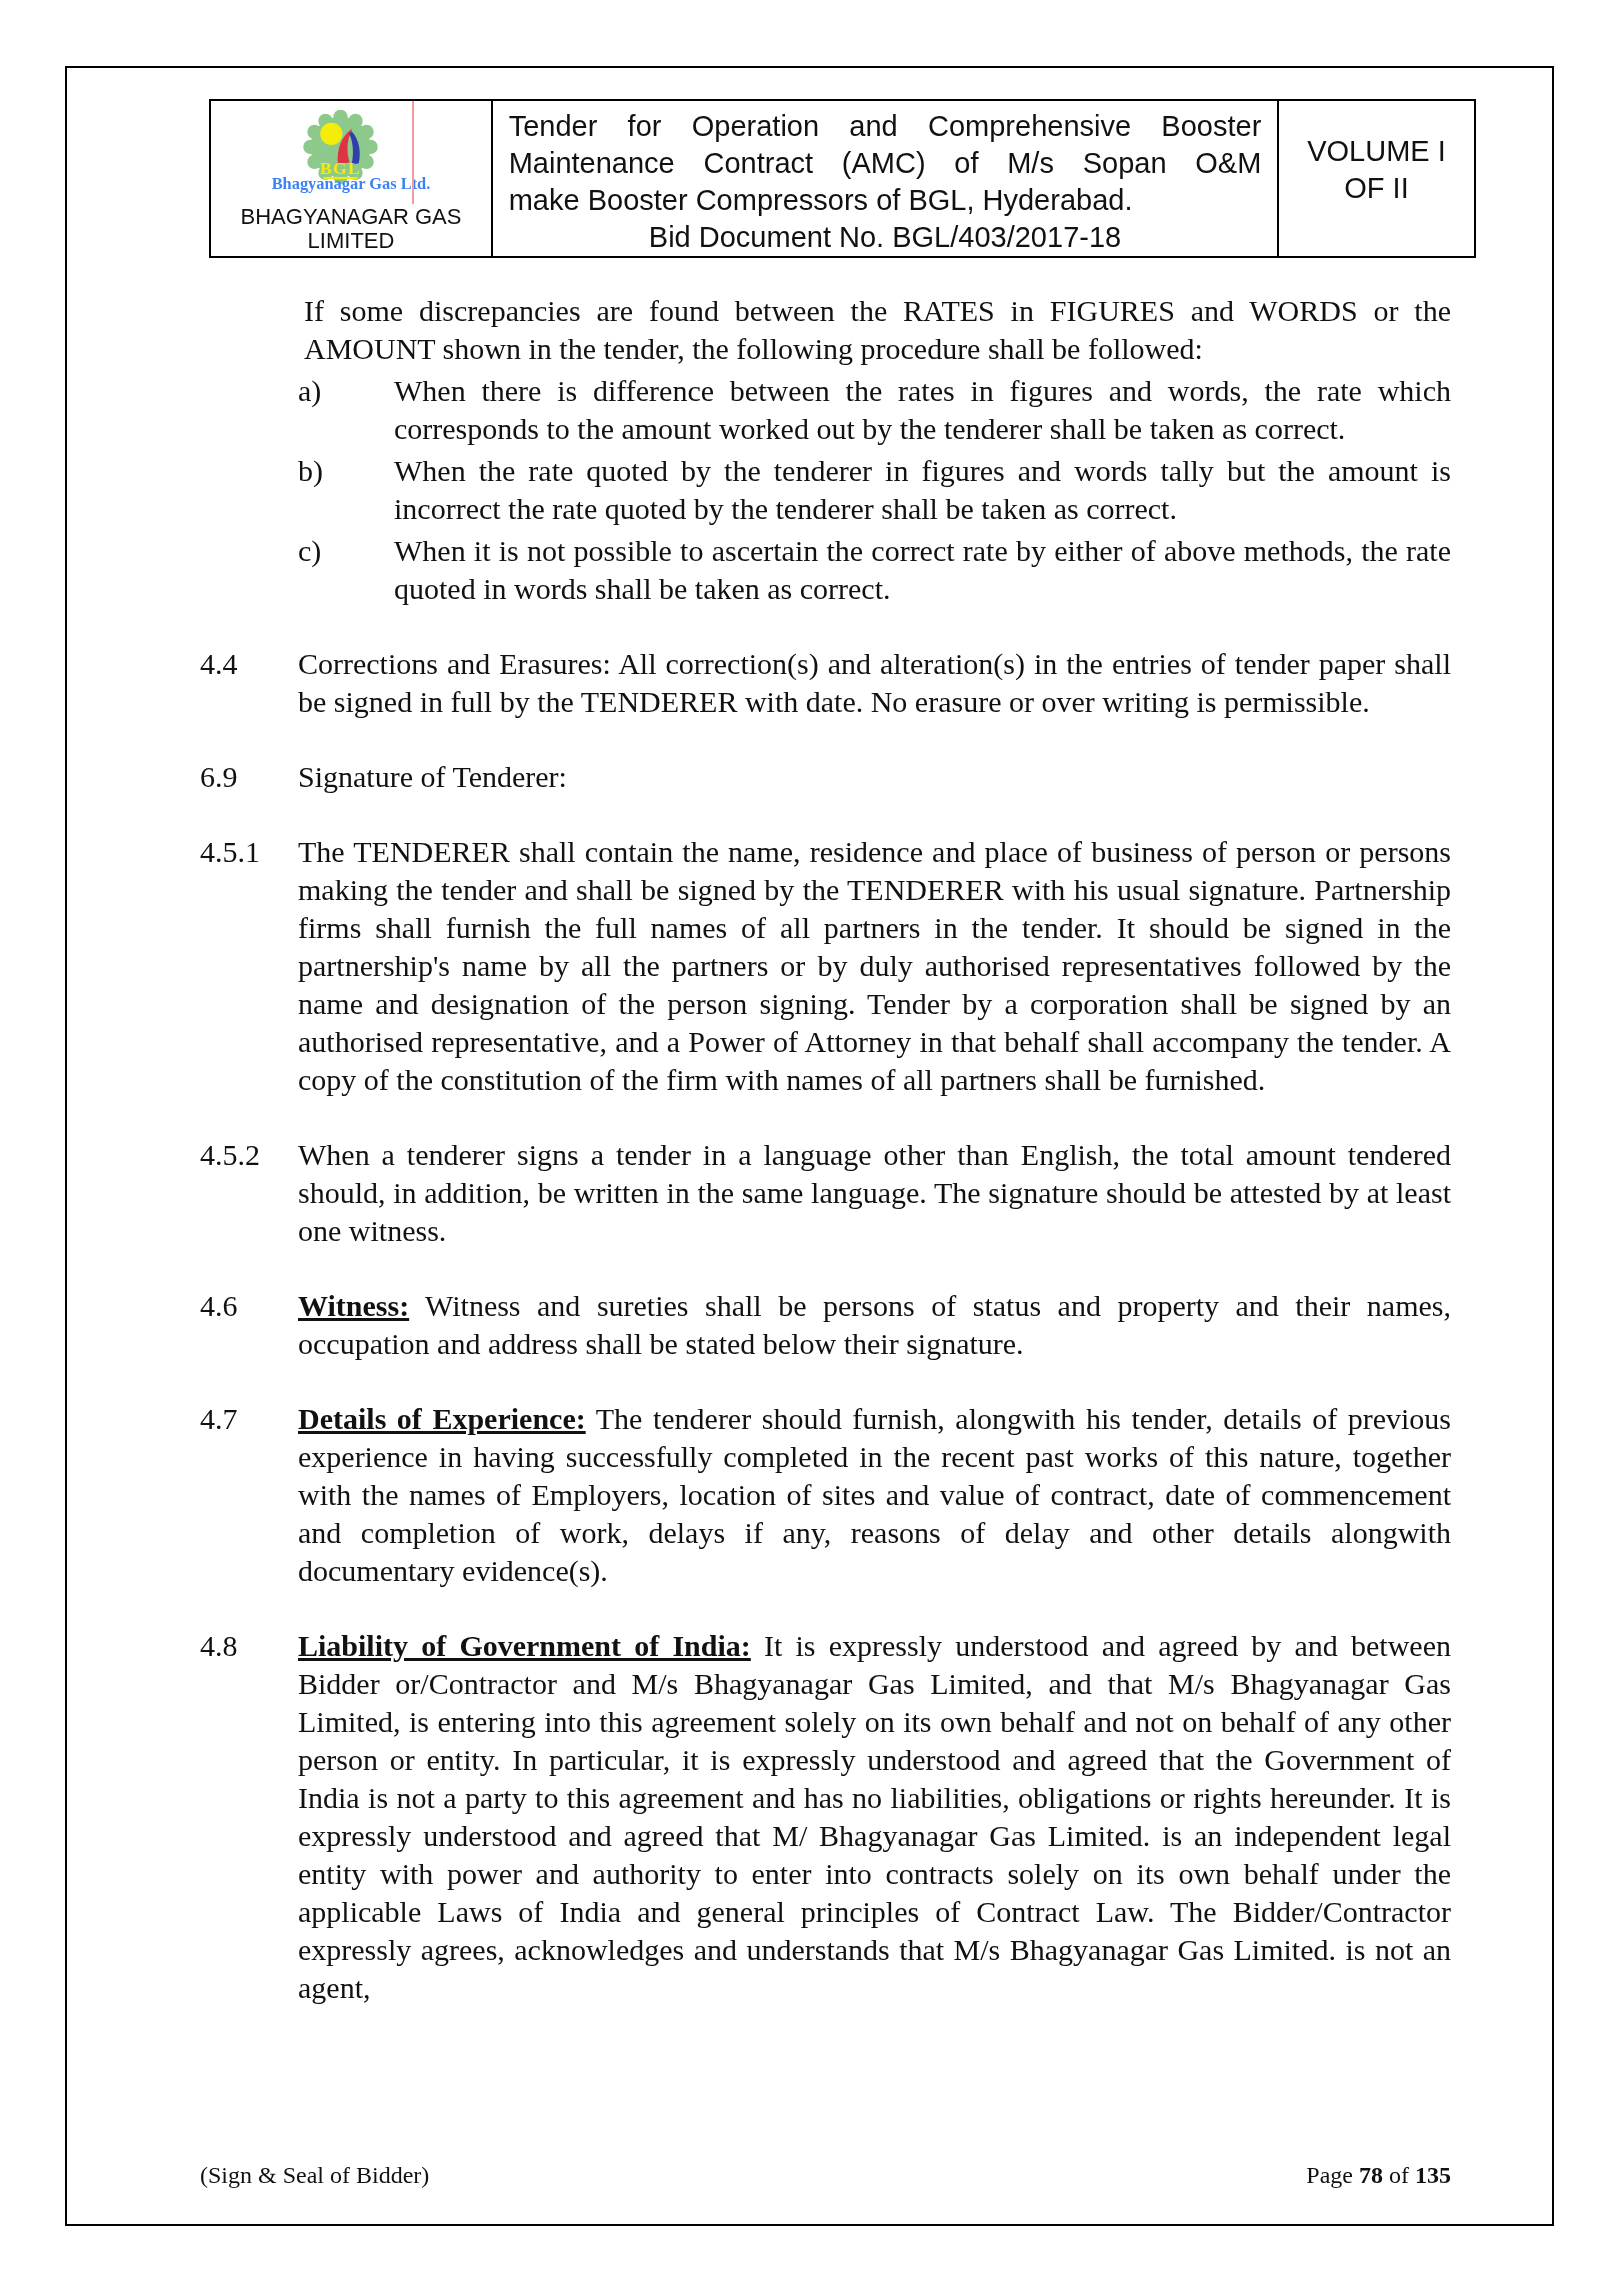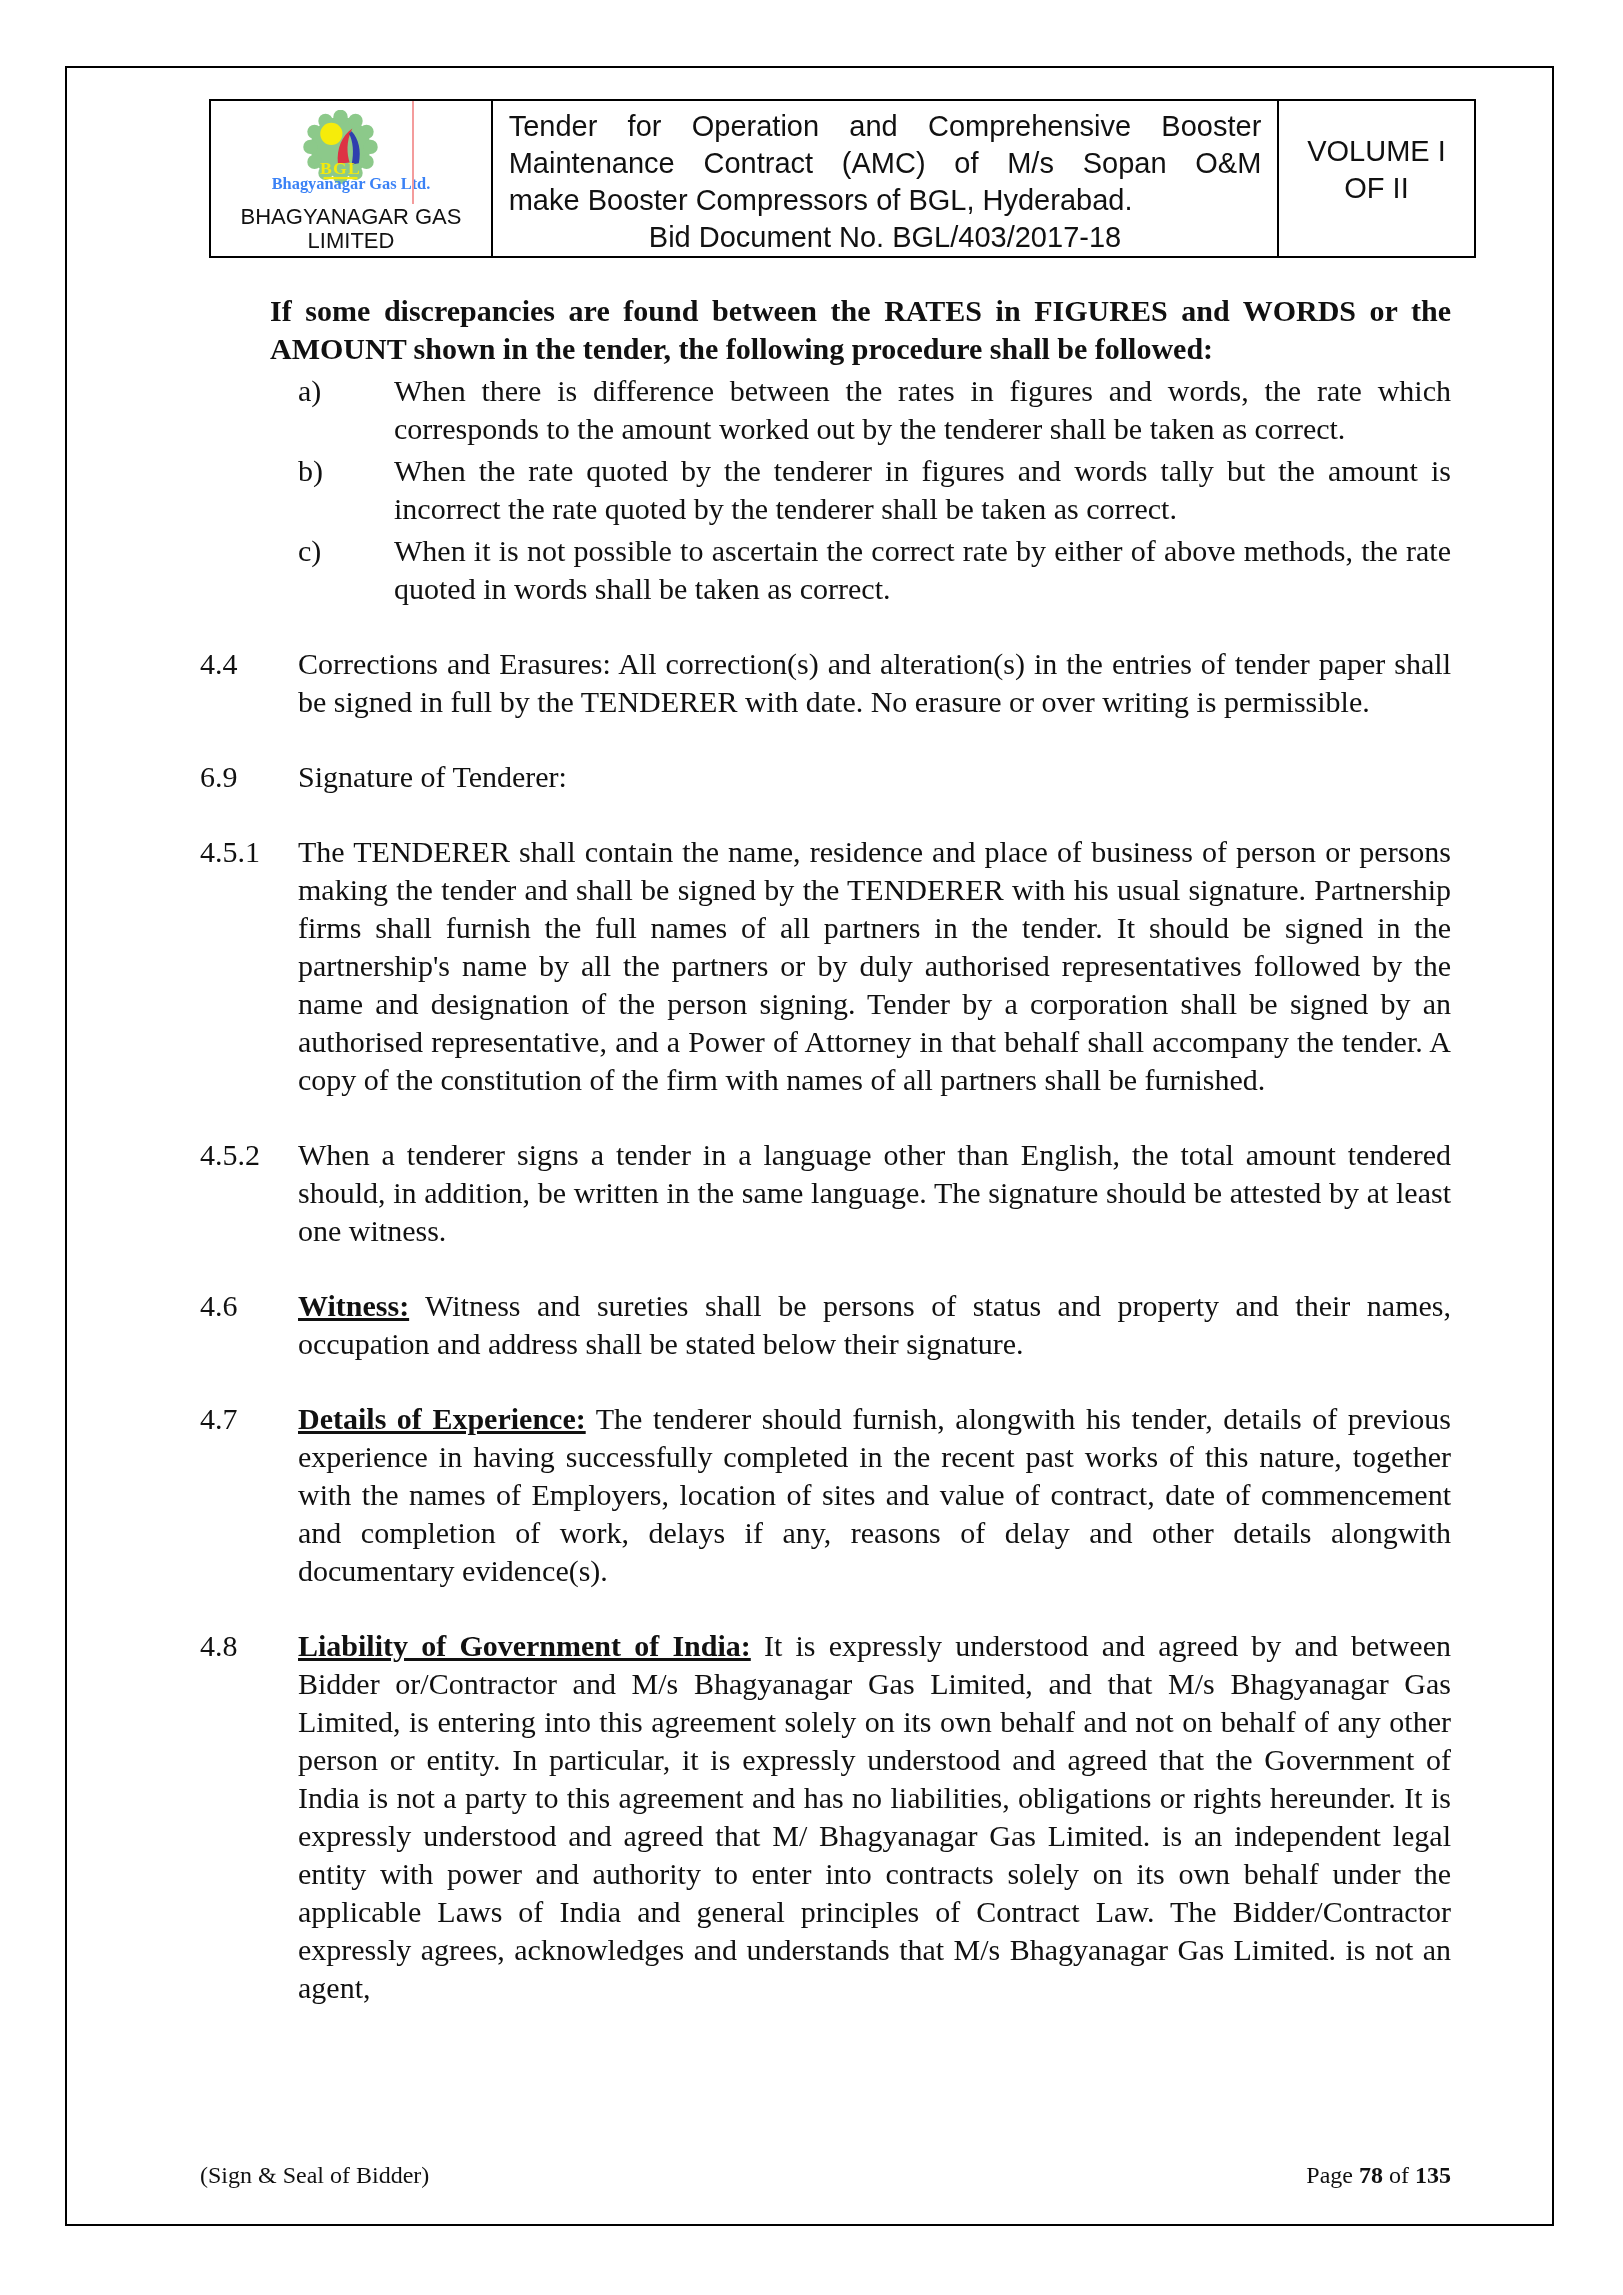--- a/index.html
+++ b/index.html
@@ -32,21 +32,21 @@
     font-family:"Liberation Serif", serif;font-weight:bold;font-size:16.4px;color:#3b82f6;
   }
   .logo-company{
     position:absolute;left:0;bottom:3.3px;width:100%;text-align:center;
     font-family:"Liberation Sans", sans-serif;font-size:22px;line-height:24px;color:#111;
   }
   .pink-line{position:absolute;left:412px;top:101px;width:2px;height:103px;background:#f49c9c;}
   
   .content{position:absolute;left:200px;top:292px;width:1251px;
     font-size:30px;line-height:38px;text-align:justify;}
-  .intro{margin-left:70px;font-weight:bold;}
+  .intro{margin-left:104px;}
   .list-item{position:relative;margin-top:3.9px;}
   .list-item .marker{position:absolute;left:98px;top:0;}
   .list-item .txt{margin-left:194px;}
   .section{position:relative;margin-top:37px;}
   .section .num{position:absolute;left:0;top:0;text-align:left;}
   .section .txt{margin-left:98px;}
   .lead{font-weight:bold;text-decoration:underline;}
   
   .footer{
     position:absolute;left:200px;top:2158px;width:1251px;display:flex;

